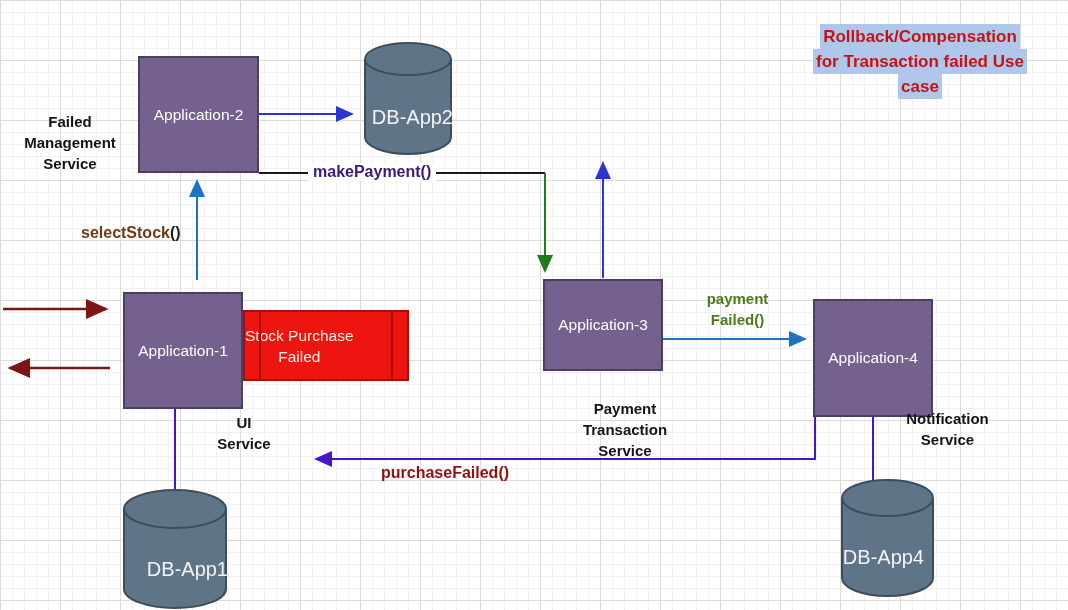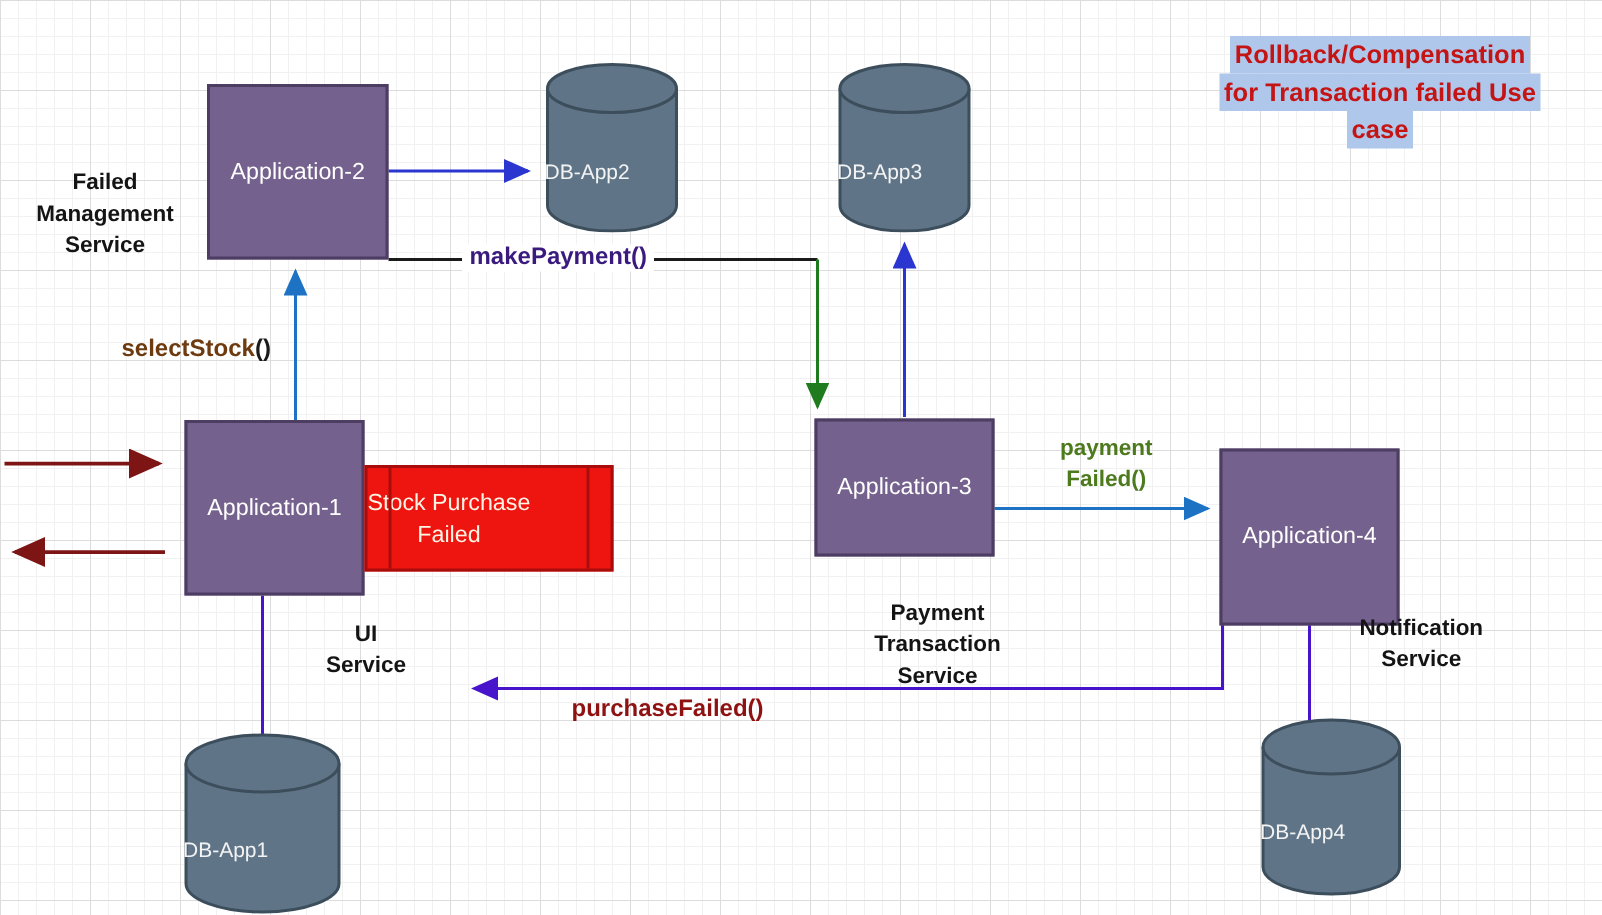--- a/index.html
+++ b/index.html
@@ -26,21 +26,21 @@
     position:absolute;display:flex;align-items:center;justify-content:flex-start;
     background:var(--c-error-fill,#ee1410);
     border:2px solid var(--c-error-bar,#a90d0b);
     box-sizing:border-box;color:#fdf3e3;font-size:15.5px;text-align:center;line-height:21px;
   }
   .errbox .bar{position:absolute;top:0;bottom:0;width:2px;background:var(--c-error-bar,#a90d0b);}
   .errbox .bar.l{left:14px;} .errbox .bar.r{right:14px;}
 
   .cyl{position:absolute;}
   .cyl svg{display:block;}
-  .cyl .lbl{position:absolute;left:0;right:0;top:57%;text-align:left;color:#f3f3f3;font-size:14px;}
+  .cyl .lbl{position:absolute;left:0;right:0;top:57%;text-align:right;color:#f3f3f3;font-size:20px;}
 
   .svclabel{position:absolute;color:#141414;font-weight:bold;font-size:15px;line-height:21px;text-align:center;}
   .title{position:absolute;font-weight:bold;font-size:17px;line-height:25px;text-align:center;color:var(--c-title-text,#c41414);}
   .title span{background:var(--c-title-highlight,#aec7ea);padding:0 3px;display:inline-block;}
 
   .msg{position:absolute;font-weight:bold;white-space:nowrap;}
   .msg-selectstock{font-size:16px;color:var(--c-msg-selectstock,#6e3b10);}
   .msg-selectstock .paren{color:#1a1a1a;}
   .msg-makepayment{font-size:16px;color:var(--c-msg-makepayment,#3a1a7e);background:#ffffff;padding:0 5px;}
   .msg-paymentfailed{font-size:15px;line-height:21px;text-align:center;color:var(--c-msg-paymentfailed,#4d7a1d);}
@@ -98,21 +98,21 @@
 
   <div class="title" style="left:778px;top:24px;width:284px;">
     <span>Rollback/Compensation</span><br>
     <span>for Transaction failed Use</span><br>
     <span>case</span>
   </div>
 
   <div class="appbox" style="left:138px;top:56px;width:121px;height:117px;">
     <span>Application-2</span>
   </div>
-  <div class="appbox" style="left:123px;top:280px;width:120px;height:117px;">
+  <div class="appbox" style="left:123px;top:292px;width:120px;height:117px;">
     <span>Application-1</span>
   </div>
   <div class="appbox" style="left:543px;top:279px;width:120px;height:92px;">
     <span>Application-3</span>
   </div>
   <div class="appbox" style="left:813px;top:279px;width:120px;height:118px;margin-top:20px;">
     <span>Application-4</span>
   </div>
 
   <div class="errbox" style="left:243px;top:310px;width:166px;height:71px;">
@@ -123,27 +123,20 @@
       <span>Failed</span>
     </span>
   </div>
 
   <div class="cyl" style="left:363px;top:41px;width:90px;height:114px;">
     <svg width="90" height="114">
       <path class="cyl-shape" d="M2,18 L2,96 A43,17 0 0 0 88,96 L88,18"></path>
       <ellipse class="cyl-shape" cx="45" cy="18" rx="43" ry="16"></ellipse>
     </svg>
     <span class="lbl">DB-App2</span>
-  </div>
-  <div class="cyl" style="left:558px;top:41px;width:90px;height:114px;">
-    <svg width="90" height="114">
-      <path class="cyl-shape" d="M2,18 L2,96 A43,17 0 0 0 88,96 L88,18"></path>
-      <ellipse class="cyl-shape" cx="45" cy="18" rx="43" ry="16"></ellipse>
-    </svg>
-    <span class="lbl">DB-App3</span>
   </div>
   <div class="cyl" style="left:122px;top:488px;width:106px;height:122px;">
     <svg width="106" height="122">
       <path class="cyl-shape" d="M2,21 L2,101 A51,19 0 0 0 104,101 L104,21"></path>
       <ellipse class="cyl-shape" cx="53" cy="21" rx="51" ry="19"></ellipse>
     </svg>
     <span class="lbl">DB-App1</span>
   </div>
   <div class="cyl" style="left:840px;top:478px;width:84px;height:120px;">
     <svg width="95" height="120">

